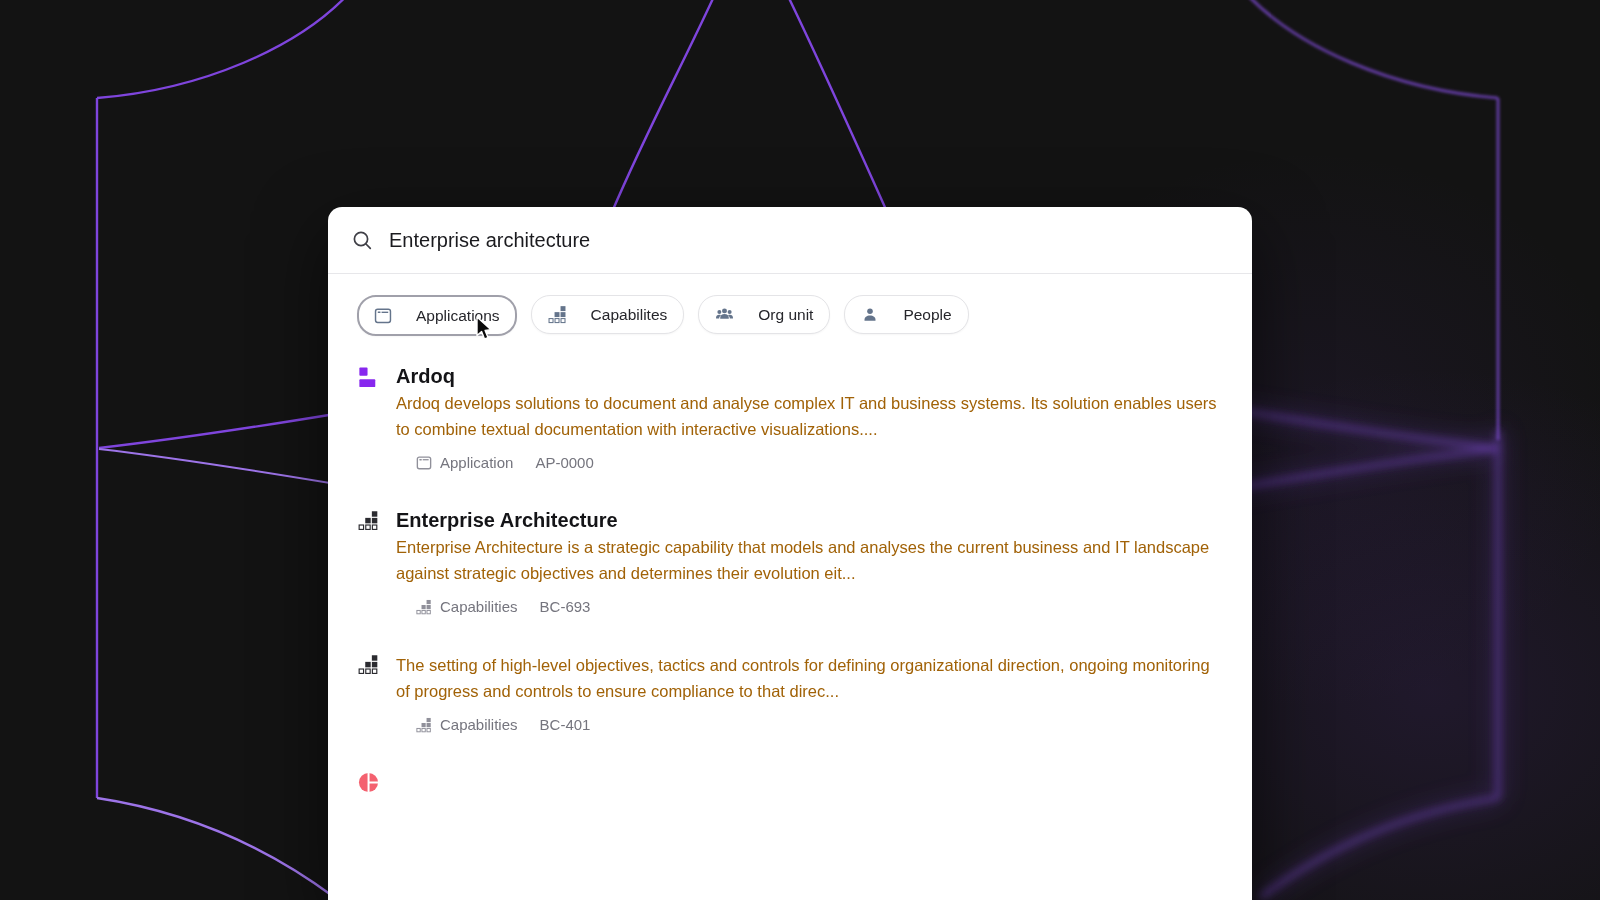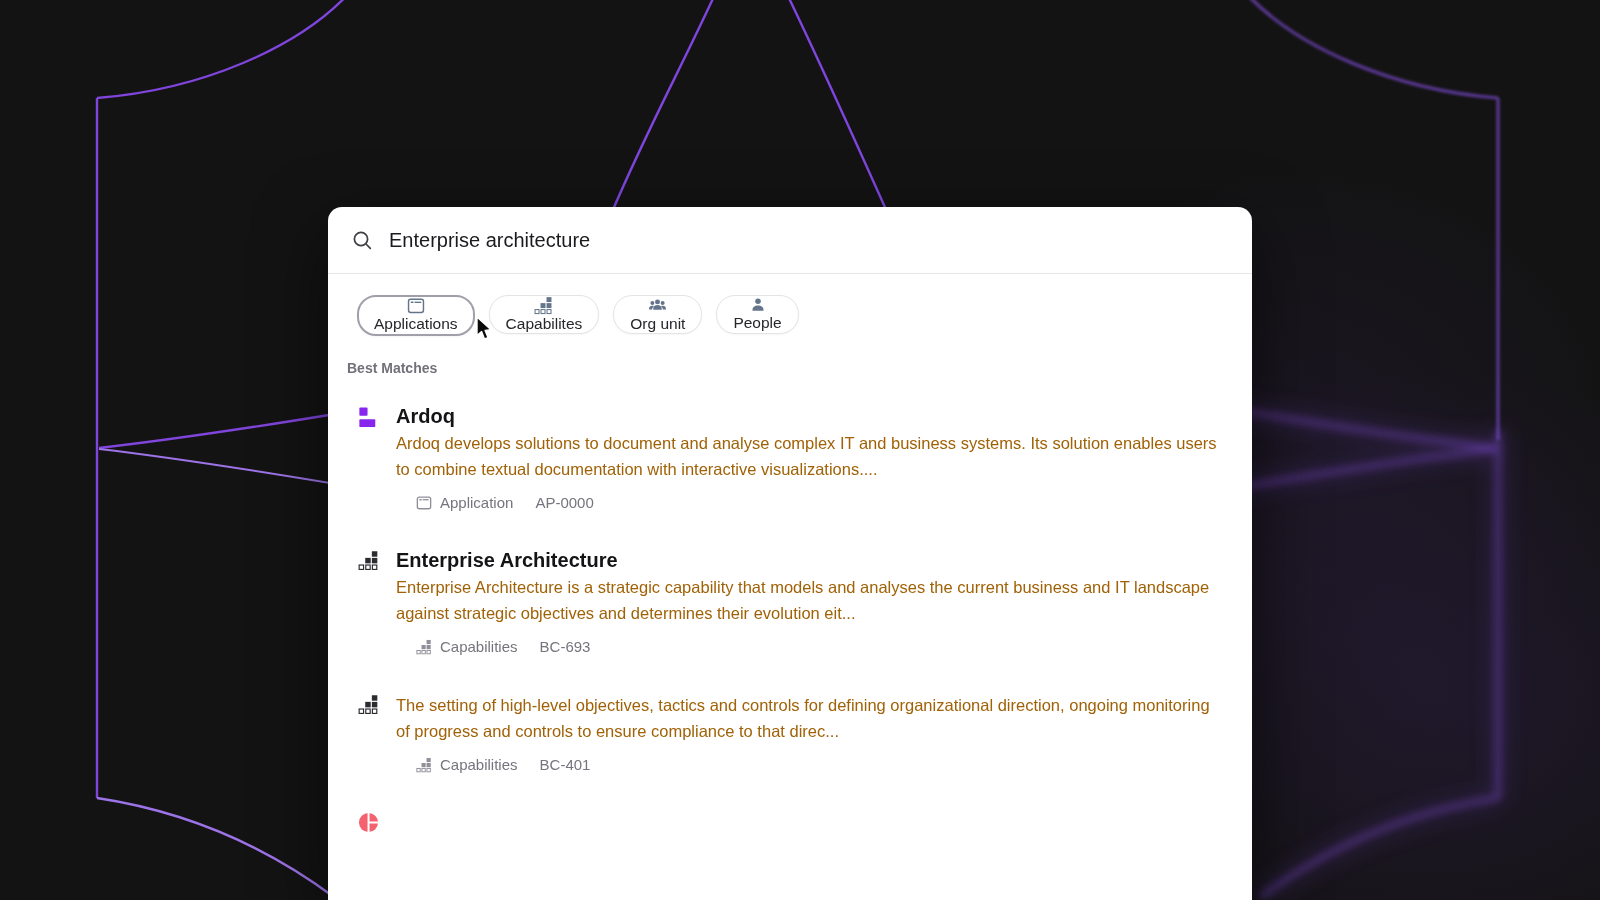--- a/index.html
+++ b/index.html
@@ -17,25 +17,24 @@
     background:#ffffff;border-radius:14px 14px 0 0;
     box-shadow:0 24px 70px rgba(0,0,0,.55);
   }
   .search-row{height:66px;display:flex;align-items:center;padding:0 28px 0 23px;gap:14px;border-bottom:1px solid #e7e7ea;}
   .search-input{
     border:none;outline:none;background:transparent;flex:1;
     font-family:"Liberation Sans",sans-serif;font-size:20px;color:#1b1b1f;
   }
   .chips-row{display:flex;gap:14px;margin:21px 0 0 29px;}
   .chip{
-    display:flex;align-items:center;gap:0;height:37px;padding:0 16px;
+    display:flex;align-items:center;gap:24px;height:37px;padding:0 16px;
     border:1px solid #e4e4e7;border-radius:19px;background:#fff;
     font-size:15.5px;color:#26262b;cursor:pointer;
     box-shadow:0 1px 2px rgba(0,0,0,.04);
-    flex-direction:column;
   }
   .chip.selected{border:2px solid #a0a0aa;padding:0 15px;}
   .chip .chip-icon{color:#64748b;display:flex;}
   .section-label{margin:24px 0 0 19px;font-size:14px;font-weight:bold;color:#71717a;}
   .results{margin-top:27px;padding:0 34px 0 30px;}
   .result{display:flex;gap:16px;margin-bottom:36px;}
   .result .r-icon{width:22px;flex:0 0 22px;margin-top:3px;display:flex;}
   .r-title{font-size:20px;font-weight:bold;color:#141417;line-height:26px;}
   .r-desc{font-size:16.5px;color:#a16207;line-height:25.5px;margin-top:2px;max-width:822px;}
   .r-meta{display:flex;align-items:center;gap:8px;margin-top:12px;font-size:15px;color:#75757e;margin-left:20px;}
@@ -142,21 +141,20 @@
       <span class="chip-icon">
         <svg width="18" height="18" viewBox="0 0 20 20" fill="currentColor">
           <circle cx="10" cy="5.9" r="3.1"></circle>
           <path d="M10 10.5c-3.7 0-6.1 2-6.1 4.7v1.3h12.2v-1.3c0-2.7-2.4-4.7-6.1-4.7z"></path>
         </svg>
       </span>
       <span>People</span>
     </div>
   </div>
 
-  <div class="section-label">Best Matches</div>
 
   <div class="results">
 
     <div class="result">
       <span class="r-icon">
         <svg width="20" height="24" viewBox="0 0 22 26">
           <rect x="1.5" y="1.5" width="9" height="9" rx="1" fill="#8727EE"></rect>
           <rect x="1.5" y="14.5" width="17.5" height="8.5" rx="1" fill="#8727EE"></rect>
         </svg>
       </span>

